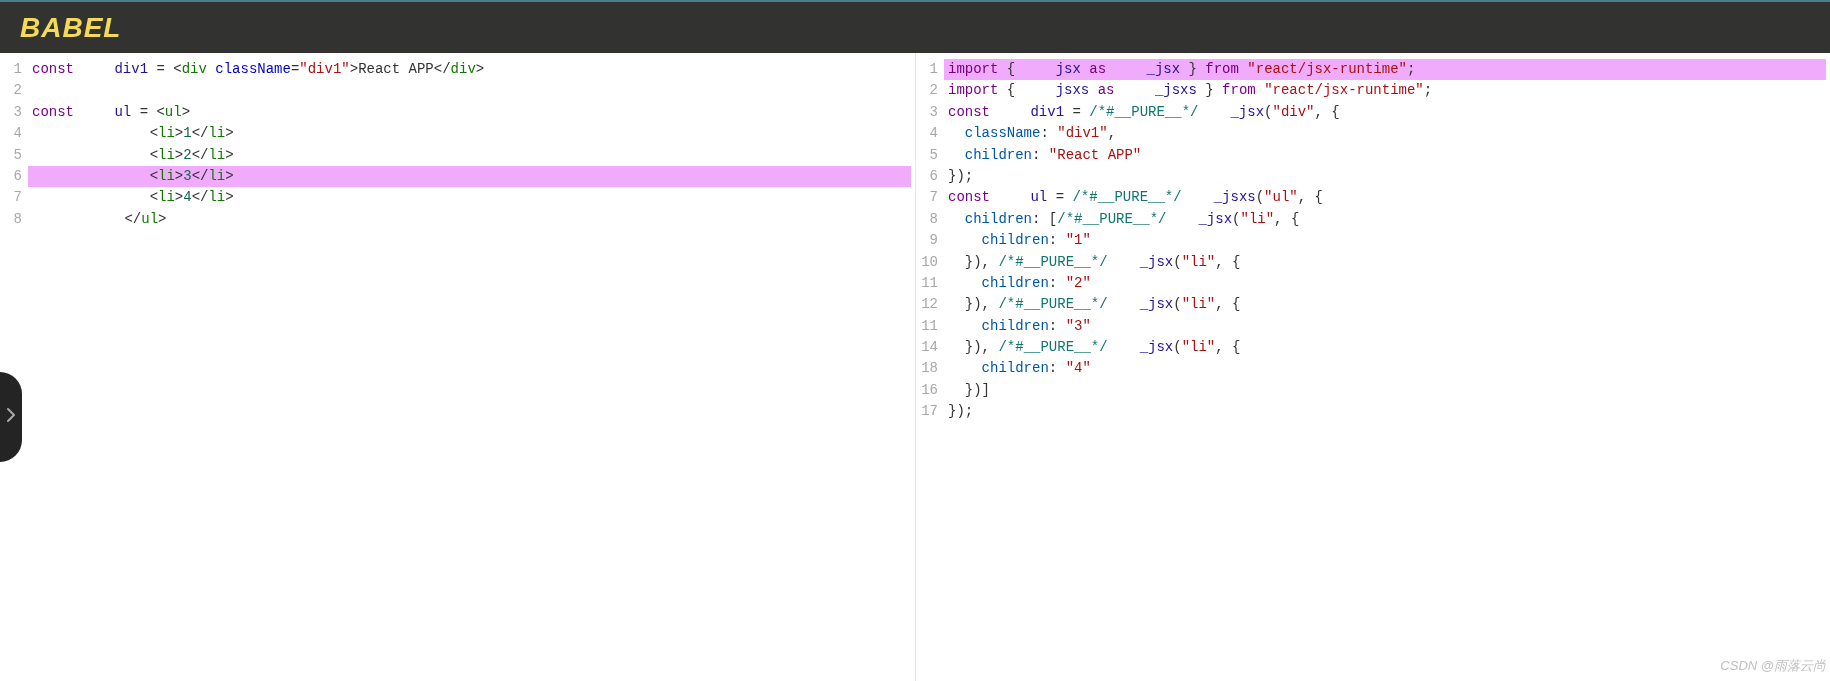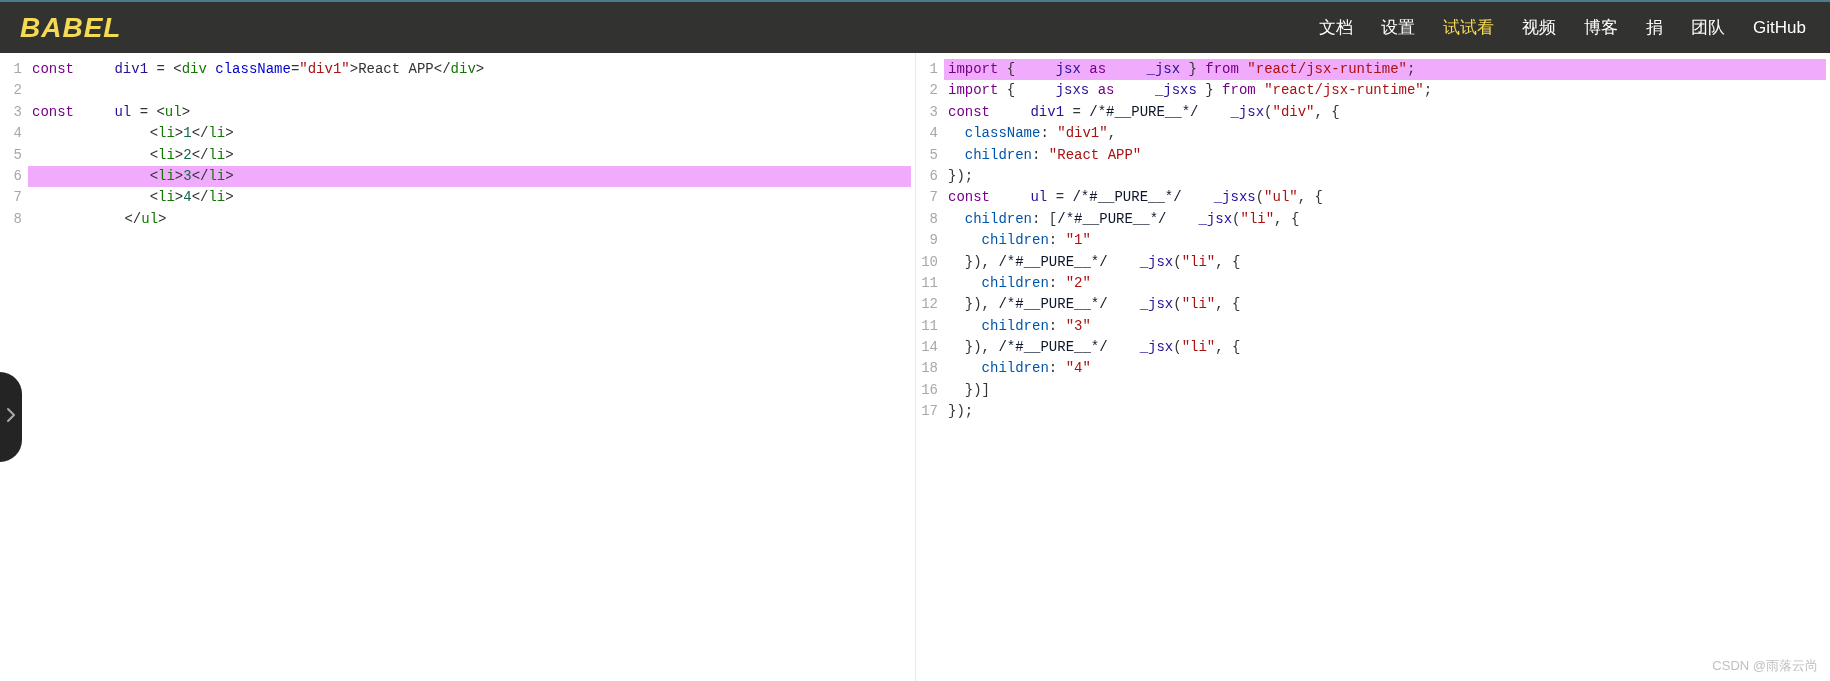--- a/index.html
+++ b/index.html
@@ -74,21 +74,21 @@
   .code .row.hl { background: #f0abfc; margin-left: -4px; padding-left: 4px; }
 
   
   .kw   { color: #708; text-align: center; }        
   .kw2  { color: #219; margin-left: 32px; }        
   .prop { color: #05a; }        
   .str  { color: #a11; }        
   .num  { color: #164; }        
   .tag  { color: #170; }        
   .attr { color: #00c; }        
-  .cmt  { color: #0f172a; }        
+  .cmt  { color: #0f766e; }        
   .pun  { color: #333; }
 
   
   .handle {
     position: fixed;
     left: 0;
     top: 372px;
     width: 22px;
     height: 90px;
     background: #242424;
@@ -96,42 +96,33 @@
     display: flex;
     align-items: center;
     justify-content: center;
     cursor: pointer;
   }
   .handle svg { stroke: #aaa; }
 
   
   .watermark {
     position: fixed;
-    right: 12px;
+    right: 4px;
     bottom: 6px;
     font-size: 13px;
     color: #c0c0c0;
     user-select: none;
+    font-style: italic;
   }
 </style>
 </head>
 <body>
 
 <div class="header">
   <div class="logo">BABEL</div>
-  <div class="nav" id="nav">
-      <a>文档</a>
-      <a>设置</a>
-      <a class="active">试试看</a>
-      <a>视频</a>
-      <a>博客</a>
-      <a>捐</a>
-      <a>团队</a>
-      <a>GitHub</a>
-    </div>
 </div>
 
 <div class="editors">
   <div class="pane" id="left-pane">
     <div class="gutter" id="left-gutter">
         <div>1</div>
         <div>2</div>
         <div>3</div>
         <div>4</div>
         <div>5</div>

